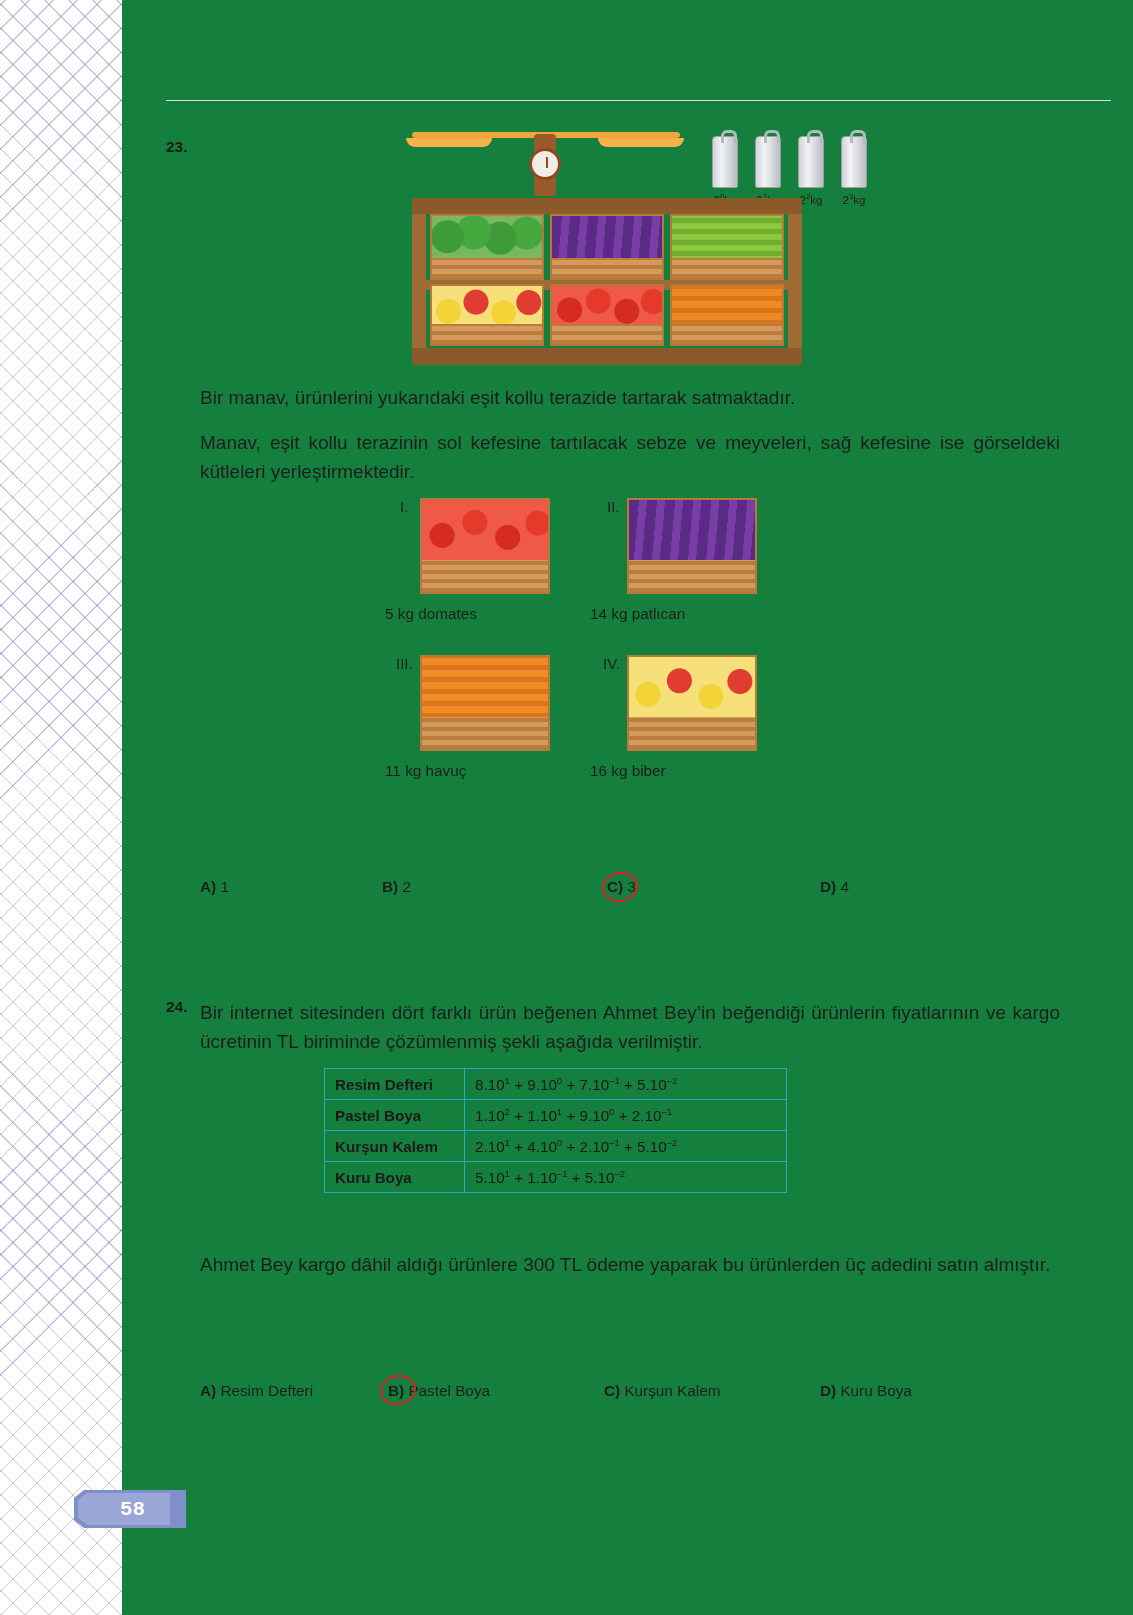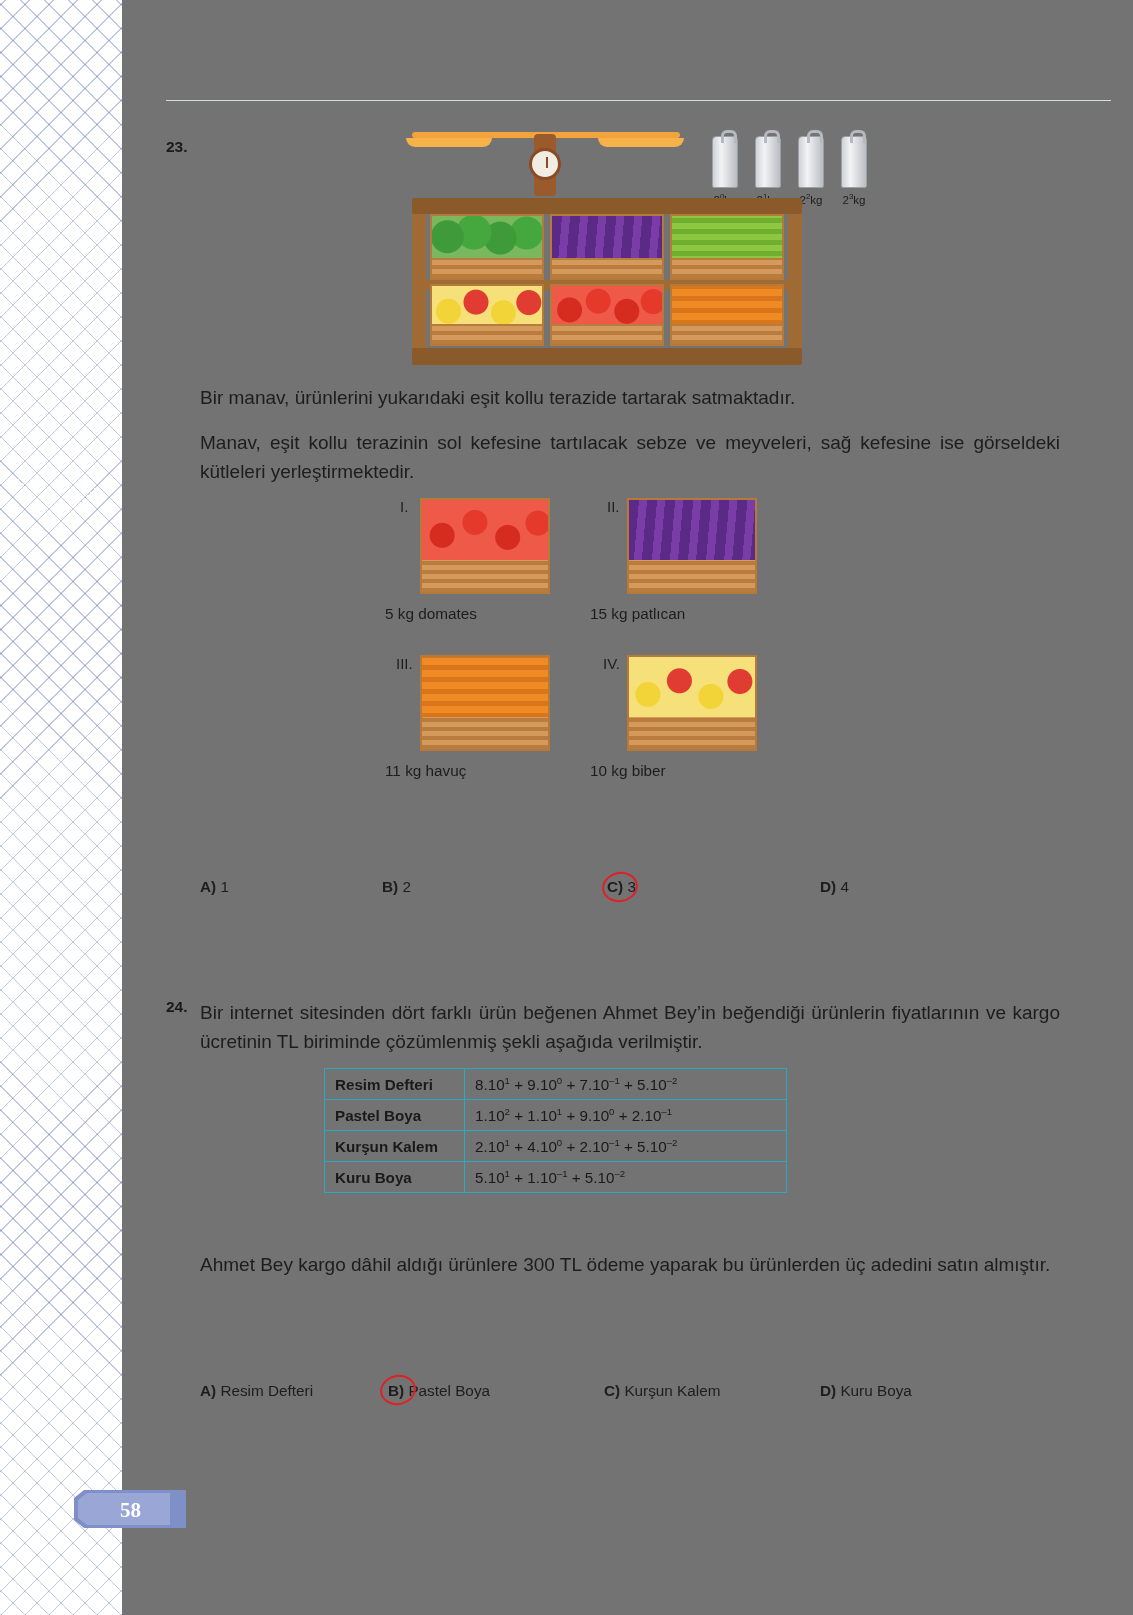--- a/index.html
+++ b/index.html
@@ -14,21 +14,21 @@
   
   .edge-pattern {
     position:absolute; left:0; top:0; width:122px; height:1615px;
     background-color:#ffffff;
     background-image:
       repeating-linear-gradient(45deg, rgba(90,110,180,.38) 0 1px, transparent 1px 17px),
       repeating-linear-gradient(-45deg, rgba(90,110,180,.38) 0 1px, transparent 1px 17px);
   }
   .page {
     position:absolute; left:122px; top:0; width:1011px; height:1615px;
-    background:#737373;
+    background:#15803d;
   }
   .top-rule {
     position:absolute; left:44px; top:100px; width:945px; height:1px;
     background:#d8dce6;
   }
 
   
   .qnum {
     position:absolute; font-weight:bold; font-size:15.5px; color:#1a1a1a;
   }
@@ -139,21 +139,21 @@
     position:absolute; left:0; top:0; width:112px; height:38px;
     background:#7f8fc8; 
     clip-path: polygon(0 8px, 10px 0, 112px 0, 112px 38px, 10px 38px, 0 30px);
   }
   .pg-tab2 {
     position:absolute; left:4px; top:3px; width:92px; height:32px; background:#9aa6d6;
     clip-path: polygon(0 7px, 9px 0, 92px 0, 92px 32px, 9px 32px, 0 25px);
   }
   .pg-num {
     position:absolute; left:46px; top:8px; font-size:21px; font-weight:bold; color:#ffffff;
-    font-family:Liberation Serif, serif;
+    font-family:Liberation Mono, monospace;
   }
   .underline { text-decoration: underline; }
 </style>
 </head>
 <body>
 
 <div class="edge-pattern"></div>
 
 <div class="page">
   <div class="top-rule"></div>
@@ -226,35 +226,35 @@
     <div class="veg tomato"></div>
       <div class="crate-slats"></div>
   </div>
   <div class="itemlabel" style="left:263px; top:605px;">5 kg domates</div>
 
   <div class="roman" style="left:485px; top:498px;">II.</div>
   <div class="itembox" style="left:505px; top:498px; height:96px;">
     <div class="veg eggplant"></div>
       <div class="crate-slats"></div>
   </div>
-  <div class="itemlabel" style="left:468px; top:605px;">15 kg patlıcan</div>
+  <div class="itemlabel" style="left:468px; top:605px;">14 kg patlıcan</div>
 
   <div class="roman" style="left:274px; top:655px;">III.</div>
   <div class="itembox" style="left:298px; top:655px; height:96px;">
     <div class="veg carrot"></div>
       <div class="crate-slats"></div>
   </div>
   <div class="itemlabel" style="left:263px; top:762px;">11 kg havuç</div>
 
   <div class="roman" style="left:481px; top:655px;">IV.</div>
   <div class="itembox" style="left:505px; top:655px; height:96px;">
     <div class="veg pepper"></div>
       <div class="crate-slats"></div>
   </div>
-  <div class="itemlabel" style="left:468px; top:762px;">10 kg biber</div>
+  <div class="itemlabel" style="left:468px; top:762px;">16 kg biber</div>
 
 
   <div class="choice" style="left:78px; top:878px;">
     <b>A)</b>
     <span>1</span>
   </div>
   <div class="choice" style="left:260px; top:878px;">
     <b>B)</b>
     <span>2</span>
   </div>

